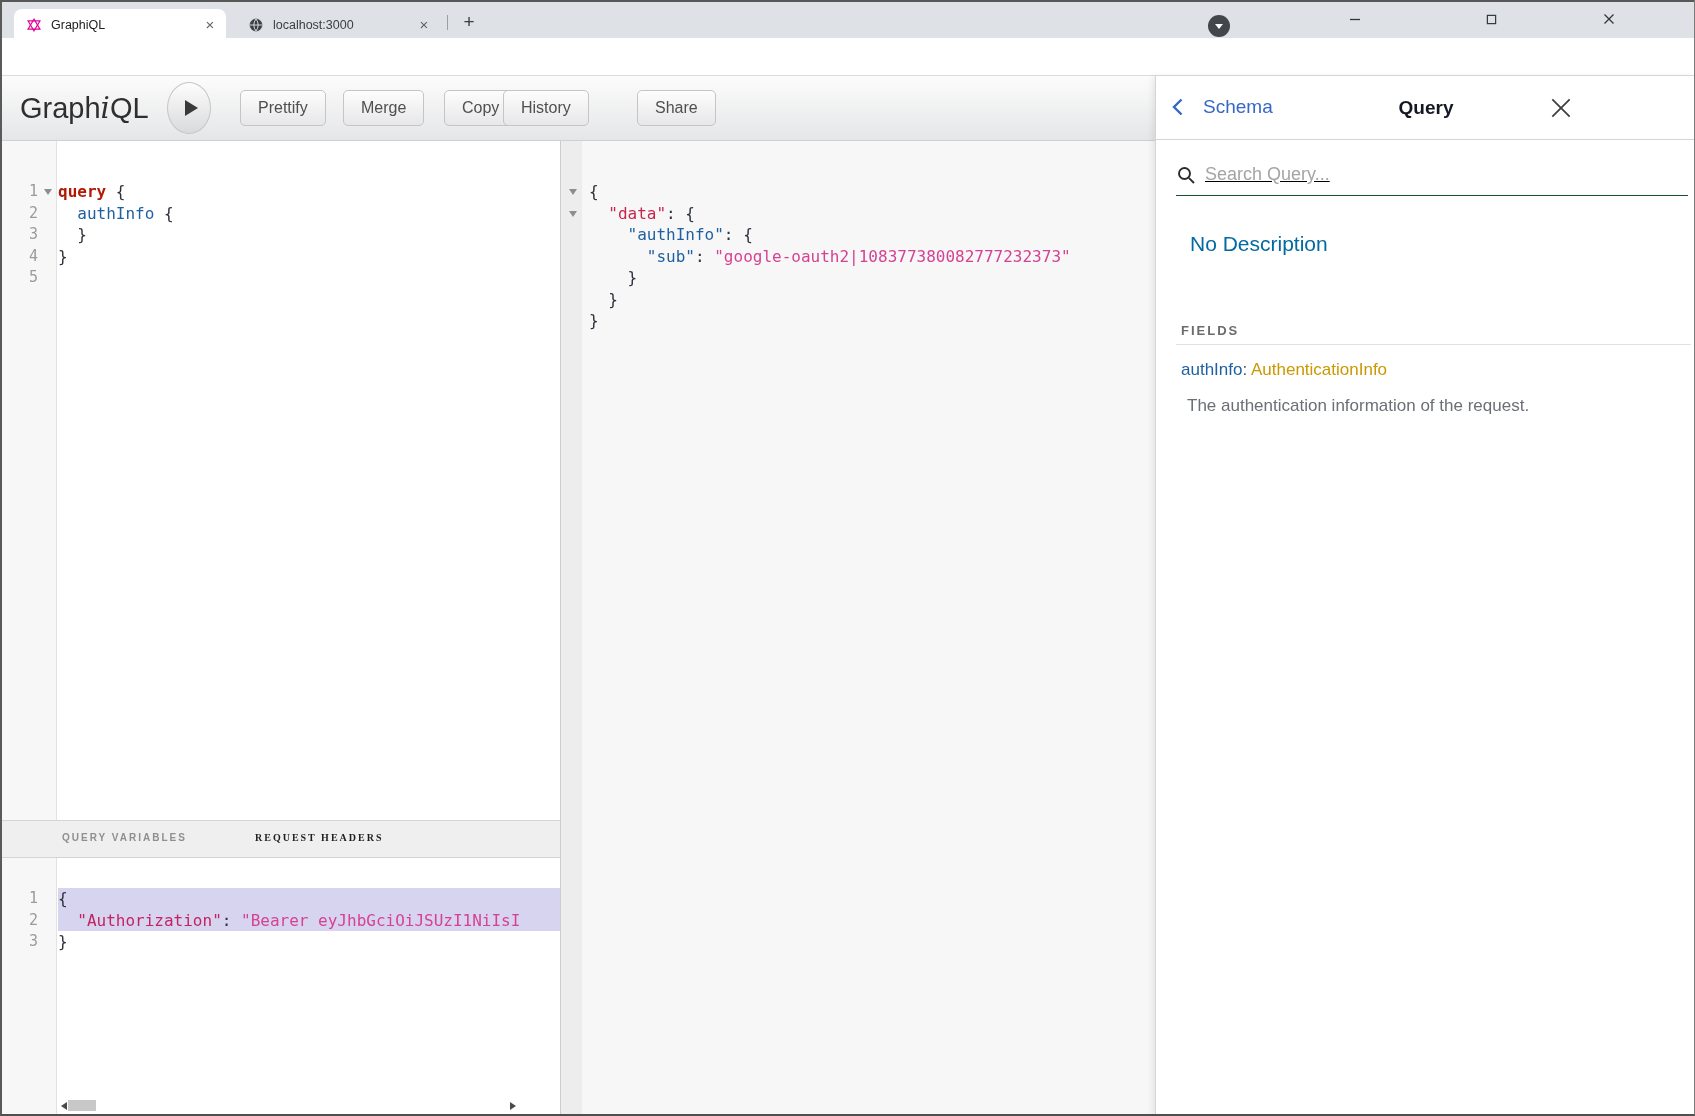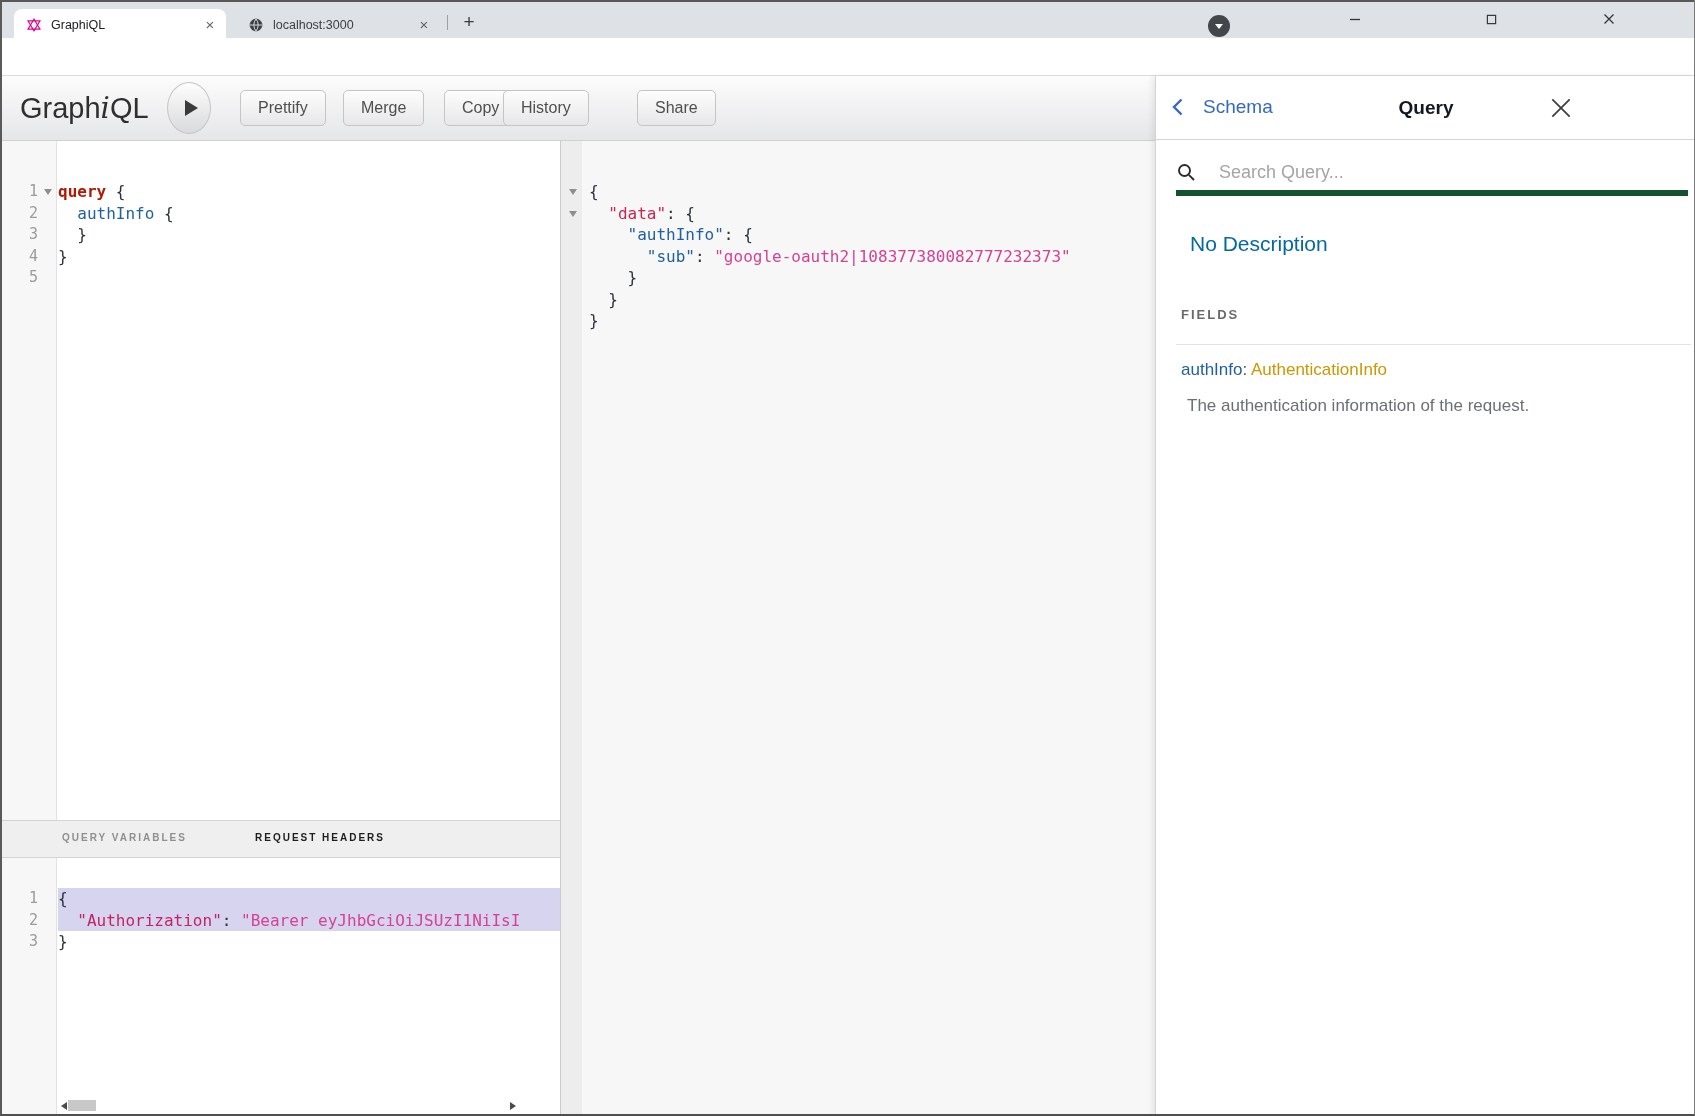--- a/index.html
+++ b/index.html
@@ -82,44 +82,44 @@
   .tk-str { color:#D64292; }
   .tk-def { color:#C9254D; }
   .tk-prop { color:#C52264; }
   .tk-pn { color:#2E323A; }
 
   .left-pane { position:absolute; left:0; top:141px; width:560px; height:975px; background:#fff; }
   .varbar { position:absolute; left:0; top:679px; width:560px; height:38px; background:#EFEFEF;
     border-top:1px solid #D4D4D4; border-bottom:1px solid #D4D4D4; }
   .varbar span { position:absolute; top:11px; font-size:10px; font-weight:bold; letter-spacing:2px; }
   .vtab-variables { left:62px; color:#8F8F8F; }
-  .vtab-headers { left:255px; color:#1E1E1E; }
+  .vtab-headers { left:255px; color:#1E1E1E;font-family:Liberation Serif, serif; }
 
   
   .hscroll { position:absolute; left:57px; top:958px; width:463px; height:14px; background:#fff; }
   .hs-arrow { position:absolute; top:3px; width:0; height:0; }
   .hs-left { left:4px; border-top:4px solid transparent; border-bottom:4px solid transparent; border-right:6px solid #4A4A4A; }
   .hs-right { right:4px; border-top:4px solid transparent; border-bottom:4px solid transparent; border-left:6px solid #4A4A4A; }
   .hs-thumb { position:absolute; left:11px; top:1px; width:28px; height:11px; background:#C8C8C8; }
 
   
   .docs { position:absolute; left:1155px; top:76px; width:540px; height:1040px; background:#fff;
     border-left:1px solid #D4D4D4; box-shadow:-3px 0 6px rgba(0,0,0,0.07); }
   .docs-header { position:absolute; left:0; top:0; width:100%; height:64px; border-bottom:1px solid #D4D4D4; }
   .docs-back { position:absolute; left:16px; top:20px; color:#3568C5; font-size:19px; display:flex; align-items:center; gap:20px; }
   .docs-title { position:absolute; left:0; top:21px; width:540px; text-align:center; font-size:19px;
     font-weight:bold; color:#141823; }
   .docs-close { position:absolute; left:392px; top:19px; width:26px; height:26px; color:#3E3E3E; }
-  .docs-search { position:absolute; left:20px; top:78px; width:512px; height:42px; border-bottom:6px solid #14532d;
-    display:flex; align-items:center; gap:23px; }
+  .docs-search { position:absolute; left:20px; top:78px; width:512px; height:42px; border-bottom:1px solid #14532d;
+    display:flex; align-items:center; gap:9px;text-decoration:underline; }
   .docs-search input { border:none; outline:none; font-size:18px; color:#333; width:420px; background:transparent;
     font-family:"Liberation Sans",sans-serif; }
   .docs-search input::placeholder { color:#A5A5A5; }
   .no-desc { position:absolute; left:34px; top:156px; font-size:21px; color:#0369a1; }
-  .fields-h { position:absolute; left:25px; top:231px; font-size:13px; font-weight:bold; letter-spacing:2px; color:#6B6B6B; }
+  .fields-h { position:absolute; left:25px; top:247px; font-size:13px; font-weight:bold; letter-spacing:2px; color:#6B6B6B; }
   .fields-hr { position:absolute; left:20px; top:268px; width:515px; border-bottom:1px solid #E2E2E2; }
   .field-line { position:absolute; left:25px; top:284px; font-size:17px; }
   .field-line .fname { color:#1F61A0; }
   .field-line .fcolon { color:#555; }
   .field-line .ftype { color:#CA9800; }
   .field-desc { position:absolute; left:31px; top:320px; font-size:17px; color:#6B6F76; }
 </style>
 </head>
 <body>
 

